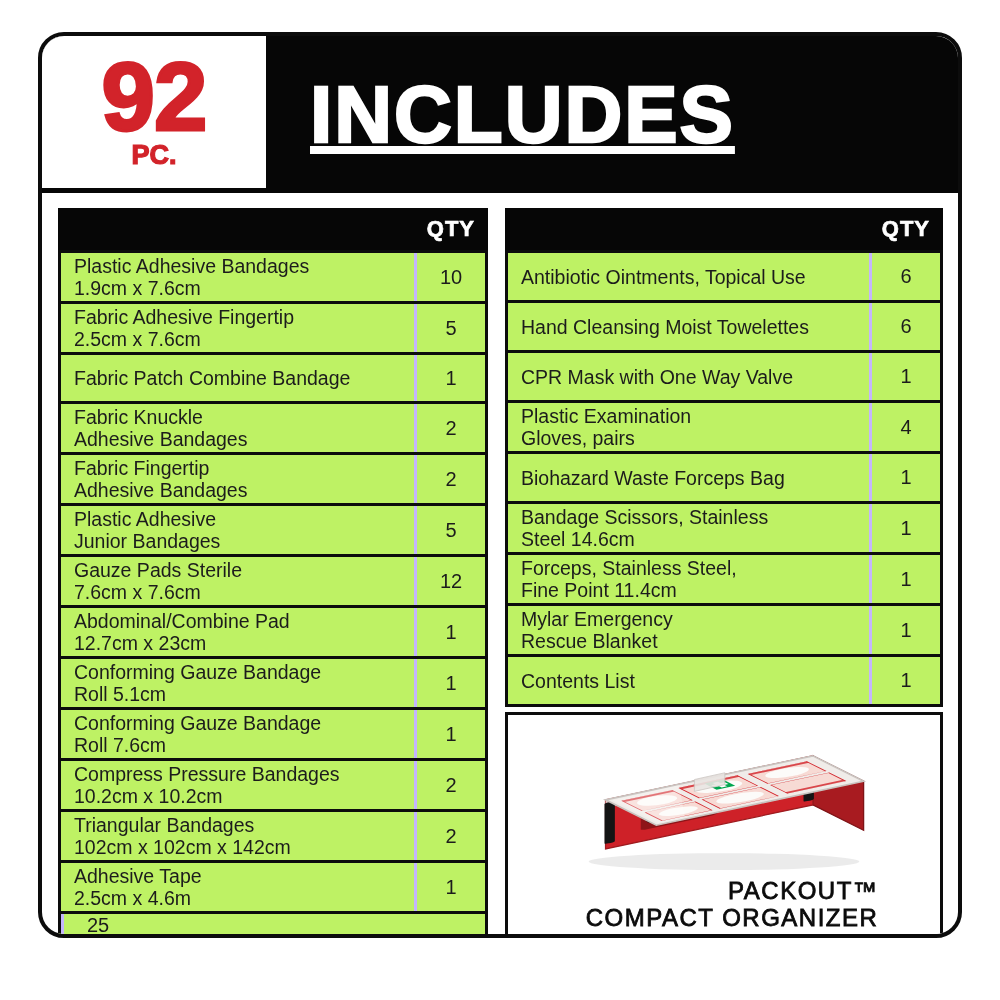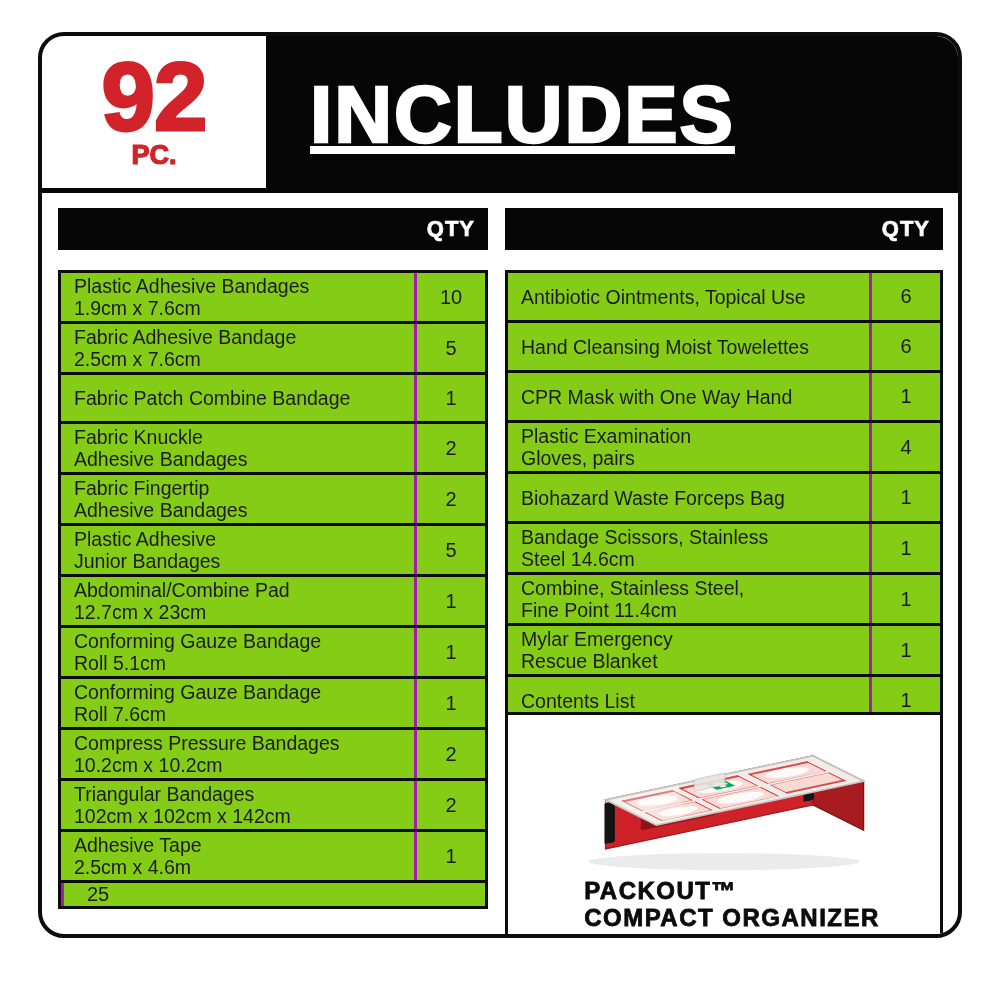--- a/index.html
+++ b/index.html
@@ -37,43 +37,43 @@
   .itable{position:absolute;top:15px;}
   .itable.left{left:16px;width:430px;}
   .itable.right{left:463px;width:438px;}
   .qty-bar{
     height:42px;background:#060606;color:#ffffff;
     display:flex;align-items:center;justify-content:flex-end;
     padding-right:13px;box-sizing:border-box;
     font-size:22px;font-weight:700;letter-spacing:1px;
     -webkit-text-stroke:0.7px #ffffff;
   }
-  .tbody{margin-top:20px;border:3px solid #0c0c0c;background:#84cc16;}
+  .tbody{margin-top:0;border:3px solid #0c0c0c;background:#bef264;}
   .trow{display:flex;align-items:stretch;border-bottom:3px solid #0c0c0c;}
   .trow:last-child{border-bottom:none;}
   .tname{
     flex:1;display:flex;align-items:center;box-sizing:border-box;
     padding:2px 6px 2px 13px;font-size:19.5px;line-height:22px;color:#1c1c1c;
     white-space:pre-line;min-height:46px;
   }
   .itable.right .tname{min-height:47px;}
   .tqty{
-    width:68px;flex:0 0 auto;border-left:3px solid #a21caf;
+    width:68px;flex:0 0 auto;border-left:3px solid #c4b5fd;
     display:flex;align-items:center;justify-content:center;
     font-size:20px;color:#1c1c1c;
   }
   
   .product-panel{
     position:absolute;left:463px;top:519px;width:438px;height:238px;
     box-sizing:border-box;border:3px solid #0c0c0c;background:#fff;
     display:flex;flex-direction:column;align-items:center;
   }
   .product-art{display:block;margin-top:8px;}
   .product-caption{
-    text-align:left;font-size:24px;font-weight:700;line-height:27px;
+    text-align:right;font-size:24px;font-weight:400;line-height:27px;
     letter-spacing:1.5px;color:#0b0b0b;-webkit-text-stroke:0.8px #0b0b0b;
     margin-top:2px;white-space:nowrap;margin-left:16px;
   }
 </style>
 </head>
 <body style="--red: #D2232A;">
 
 <div class="frame" id="frame-root">
 
   <div class="header-band">
@@ -88,21 +88,21 @@
 
     <div class="itable left">
       <div class="qty-bar">QTY</div>
       <div class="tbody">
           <div class="trow">
             <div class="tname">Plastic Adhesive Bandages
 1.9cm x 7.6cm</div>
             <div class="tqty">10</div>
           </div>
           <div class="trow">
-            <div class="tname">Fabric Adhesive Bandage
+            <div class="tname">Fabric Adhesive Fingertip
 2.5cm x 7.6cm</div>
             <div class="tqty">5</div>
           </div>
           <div class="trow">
             <div class="tname">Fabric Patch Combine Bandage</div>
             <div class="tqty">1</div>
           </div>
           <div class="trow">
             <div class="tname">Fabric Knuckle
 Adhesive Bandages</div>
@@ -112,20 +112,25 @@
             <div class="tname">Fabric Fingertip
 Adhesive Bandages</div>
             <div class="tqty">2</div>
           </div>
           <div class="trow">
             <div class="tname">Plastic Adhesive
 Junior Bandages</div>
             <div class="tqty">5</div>
           </div>
           <div class="trow">
+            <div class="tname">Gauze Pads Sterile
+7.6cm x 7.6cm</div>
+            <div class="tqty">12</div>
+          </div>
+          <div class="trow">
             <div class="tname">Abdominal/Combine Pad
 12.7cm x 23cm</div>
             <div class="tqty">1</div>
           </div>
           <div class="trow">
             <div class="tname">Conforming Gauze Bandage
 Roll 5.1cm</div>
             <div class="tqty">1</div>
           </div>
           <div class="trow">
@@ -159,39 +164,39 @@
       <div class="tbody">
           <div class="trow">
             <div class="tname">Antibiotic Ointments, Topical Use</div>
             <div class="tqty">6</div>
           </div>
           <div class="trow">
             <div class="tname">Hand Cleansing Moist Towelettes</div>
             <div class="tqty">6</div>
           </div>
           <div class="trow">
-            <div class="tname">CPR Mask with One Way Hand</div>
+            <div class="tname">CPR Mask with One Way Valve</div>
             <div class="tqty">1</div>
           </div>
           <div class="trow">
             <div class="tname">Plastic Examination
 Gloves, pairs</div>
             <div class="tqty">4</div>
           </div>
           <div class="trow">
             <div class="tname">Biohazard Waste Forceps Bag</div>
             <div class="tqty">1</div>
           </div>
           <div class="trow">
             <div class="tname">Bandage Scissors, Stainless
 Steel 14.6cm</div>
             <div class="tqty">1</div>
           </div>
           <div class="trow">
-            <div class="tname">Combine, Stainless Steel,
+            <div class="tname">Forceps, Stainless Steel,
 Fine Point 11.4cm</div>
             <div class="tqty">1</div>
           </div>
           <div class="trow">
             <div class="tname">Mylar Emergency
 Rescue Blanket</div>
             <div class="tqty">1</div>
           </div>
           <div class="trow">
             <div class="tname">Contents List</div>

